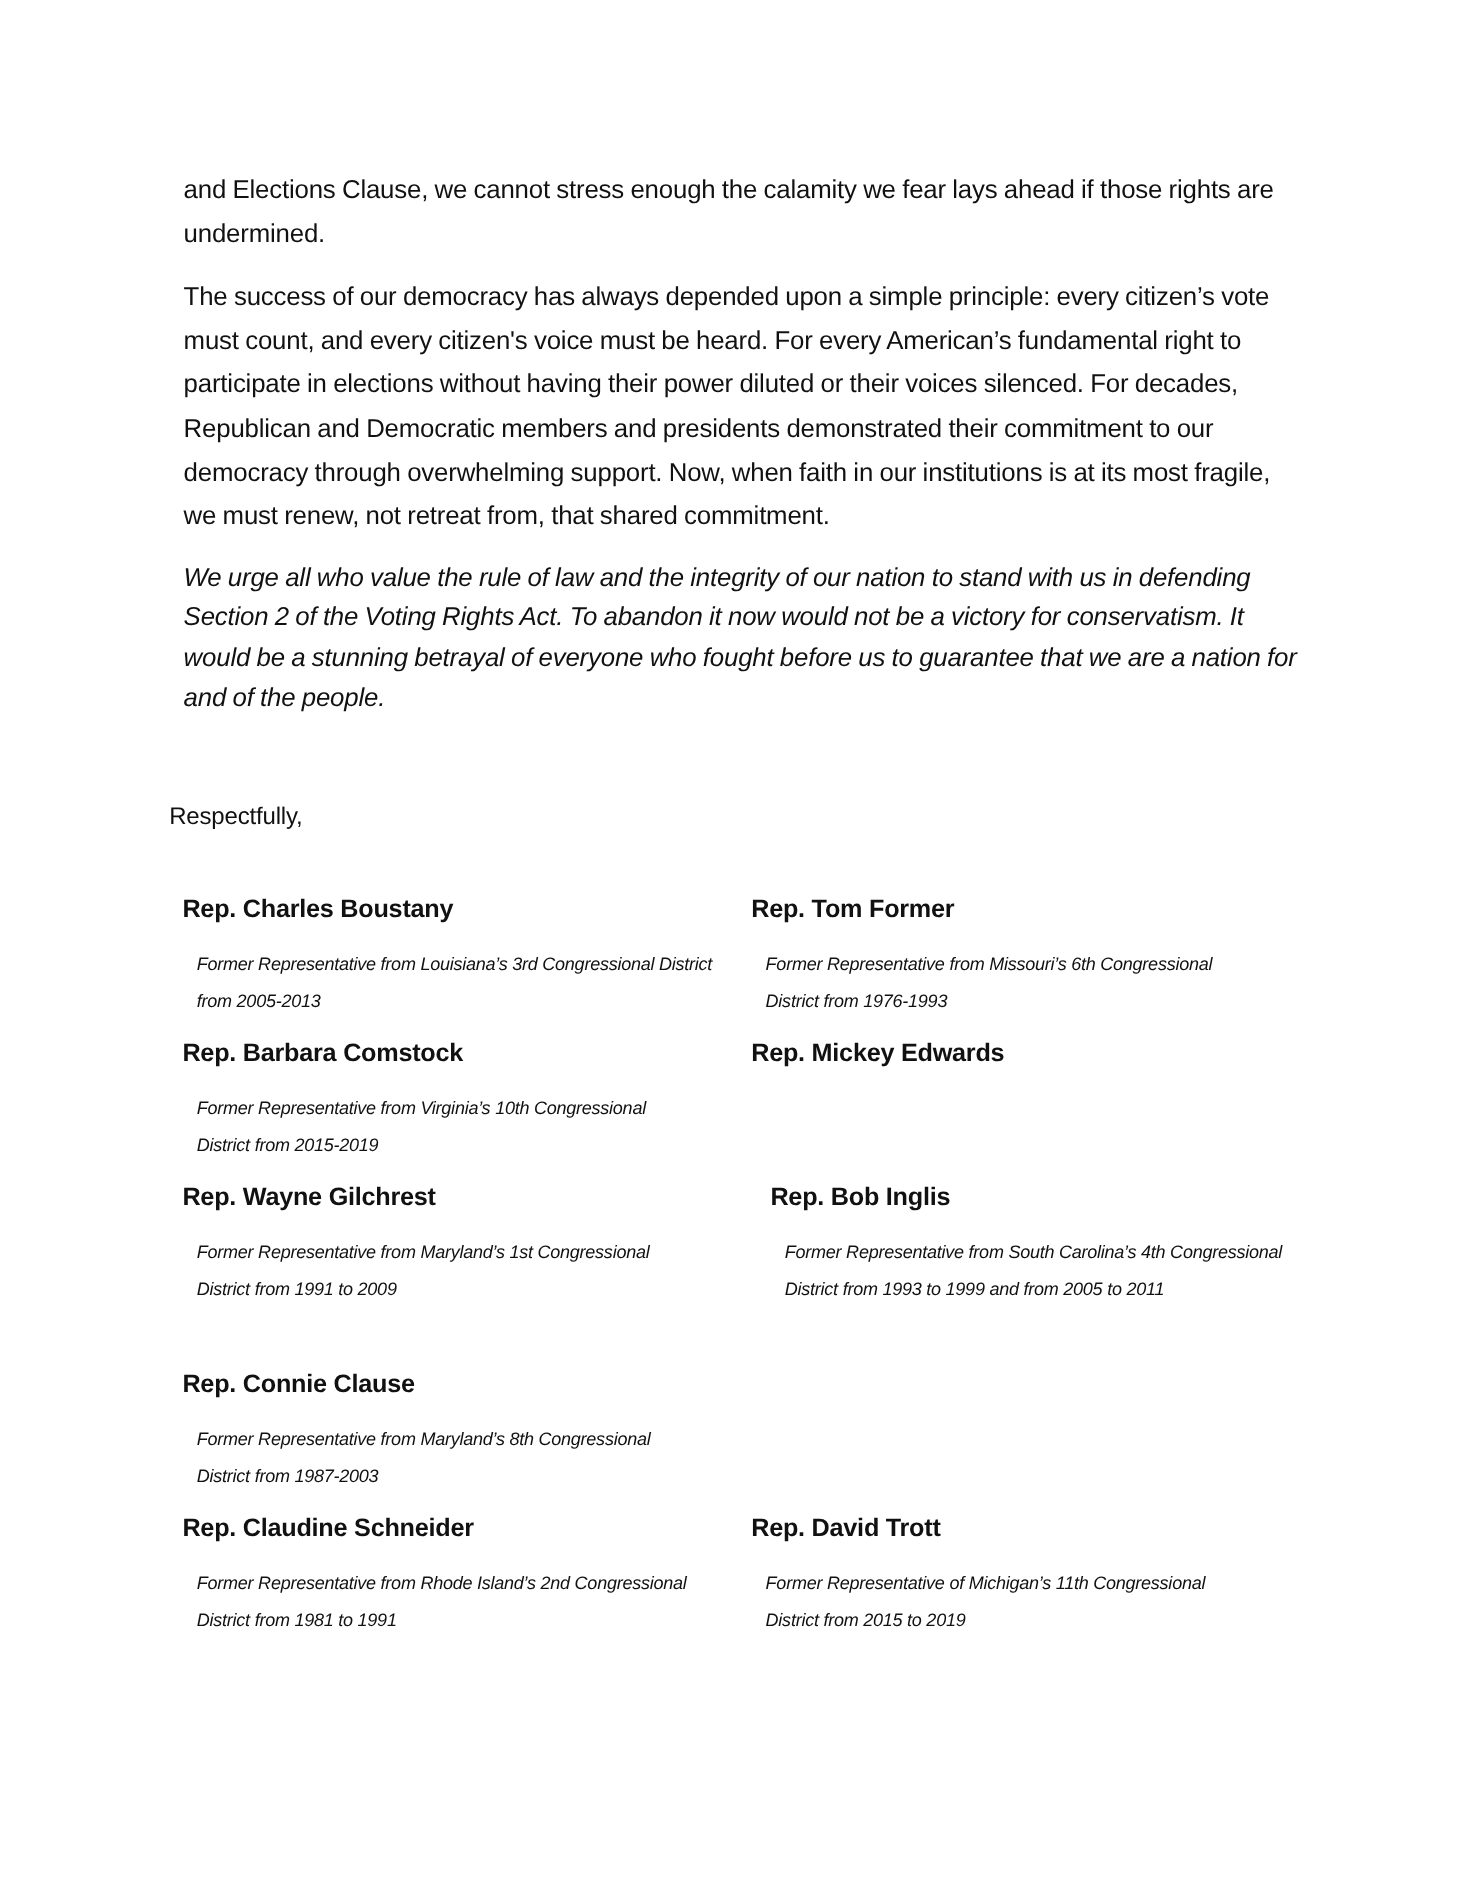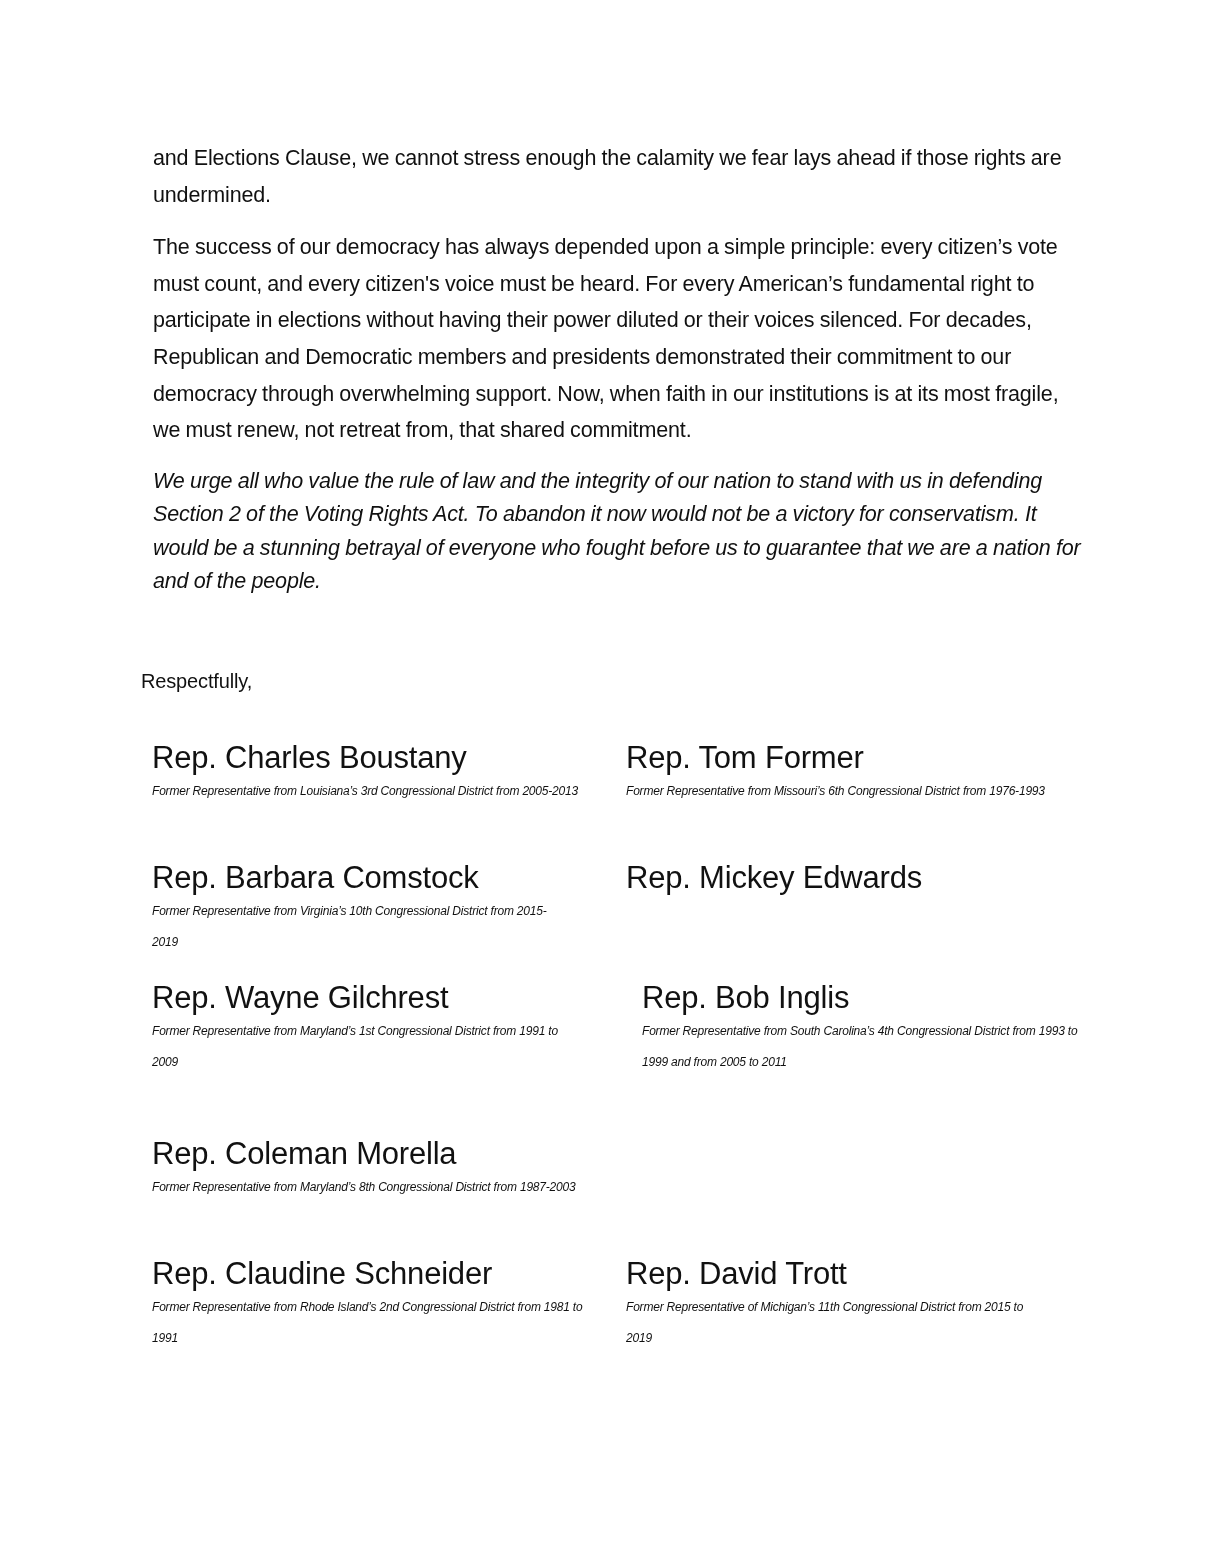--- a/index.html
+++ b/index.html
@@ -50,32 +50,32 @@
     }
     .sig-row {
       display: flex;
       flex-direction: row;
     }
     .sig {
       width: 474px;
       flex: 0 0 474px;
     }
     .sig-name {
-      font-weight: normal;
-      font-size: 31px;
+      font-weight: bold;
+      font-size: 21px;
       line-height: 36px;
       letter-spacing: -0.2px;
       margin: 0;
     }
     .sig-desc {
       font-style: italic;
-      font-size: 12px;
+      font-size: 15px;
       line-height: 31px;
       letter-spacing: -0.2px;
-      margin: 0;
+      margin: 12px;
     }
     .row-1 { height: 120px; }
     .row-2 { height: 120px; }
     .row-3 { height: 156px; gap: 16px; }
     .row-4 { height: 120px; }
     .row-5 { height: 120px; }
   </style>
 </head>
 <body>
 
@@ -112,21 +112,21 @@
       <p class="sig-name">Rep. Wayne Gilchrest</p>
       <p class="sig-desc" style="width:425px">Former Representative from Maryland’s 1st Congressional District from 1991 to 2009</p>
     </div>
     <div class="sig">
       <p class="sig-name">Rep. Bob Inglis</p>
       <p class="sig-desc" style="width:445px">Former Representative from South Carolina’s 4th Congressional District from 1993 to 1999 and from 2005 to 2011</p>
     </div>
   </div>
   <div class="sig-row row-4">
     <div class="sig">
-      <p class="sig-name">Rep. Coleman Morella</p>
+      <p class="sig-name">Rep. Connie Clause</p>
       <p class="sig-desc" style="width:425px">Former Representative from Maryland’s 8th Congressional District from 1987-2003</p>
     </div>
   </div>
   <div class="sig-row row-5">
     <div class="sig">
       <p class="sig-name">Rep. Claudine Schneider</p>
       <p class="sig-desc" style="width:440px">Former Representative from Rhode Island’s 2nd Congressional District from 1981 to 1991</p>
     </div>
     <div class="sig">
       <p class="sig-name">Rep. David Trott</p>

